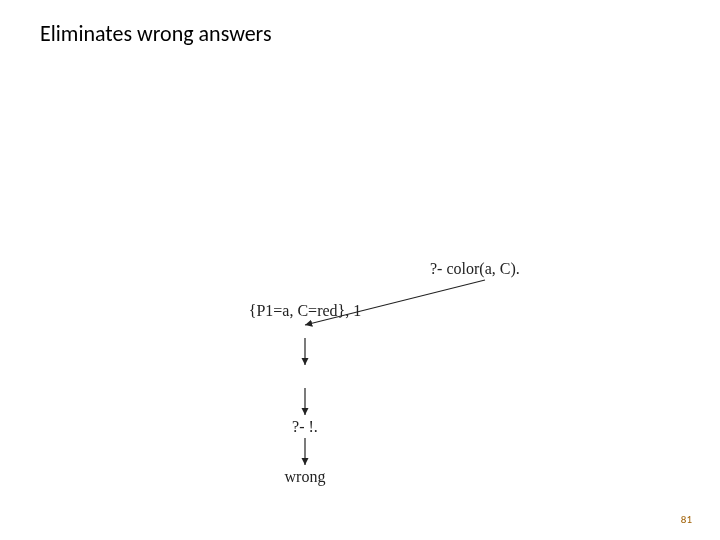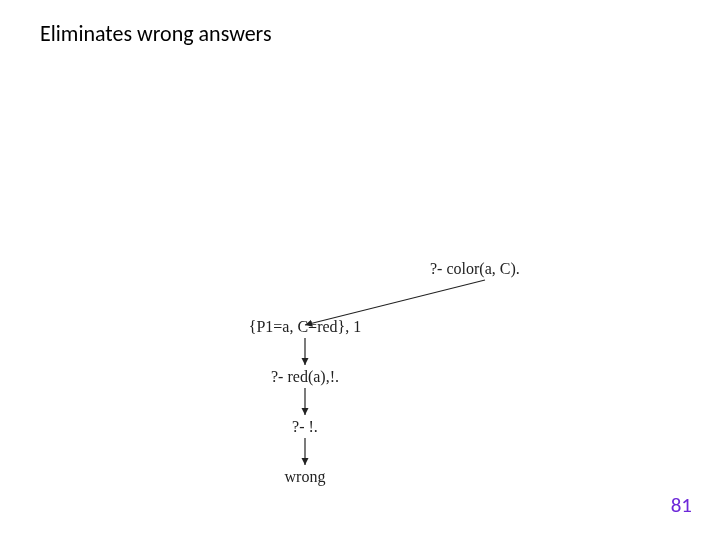--- a/index.html
+++ b/index.html
@@ -48,23 +48,23 @@
   .node {
     position: absolute;
     font-family: "Times New Roman", serif;
     font-size: 16px;
     color: #222;
     text-align: center;
   }
   .page-num {
     position: absolute;
     right: 28px;
-    bottom: 22px;
-    font-size: 21px;
-    color: #6d28d9;
+    bottom: 14px;
+    font-size: 11px;
+    color: #a16207;
   }
   svg.arrows {
     position: absolute;
     left: 0;
     top: 0;
     width: 360px;
     height: 240px;
   }
 </style>
 </head>
@@ -88,23 +88,22 @@
 
       <line x1="75" y1="78" x2="75" y2="105" stroke="#222" stroke-width="1.2" marker-end="url(#ah)"></line>
 
       <line x1="75" y1="128" x2="75" y2="155" stroke="#222" stroke-width="1.2" marker-end="url(#ah)"></line>
 
       <line x1="75" y1="178" x2="75" y2="205" stroke="#222" stroke-width="1.2" marker-end="url(#ah)"></line>
     </svg>
 
     <div class="node" style="left:200px; top:0px; width:160px; text-align:left;">?- color(a, C).</div>
 
-    <div class="node" style="left:-10px; top:58px; width:170px;">{P1=a, C=red}, 1</div>
+    <div class="node" style="left:-10px; top:42px; width:170px;">{P1=a, C=red}, 1</div>
 
-    <div class="node" style="left:10px; top:108px; width:130px;">?- red(a),!.</div>
 
     <div class="node" style="left:30px; top:158px; width:90px;">?- !.</div>
 
     <div class="node" style="left:45px; top:208px; width:60px;">wrong</div>
   </div>
 
   <div class="page-num">81</div>
 
 </div>
 

